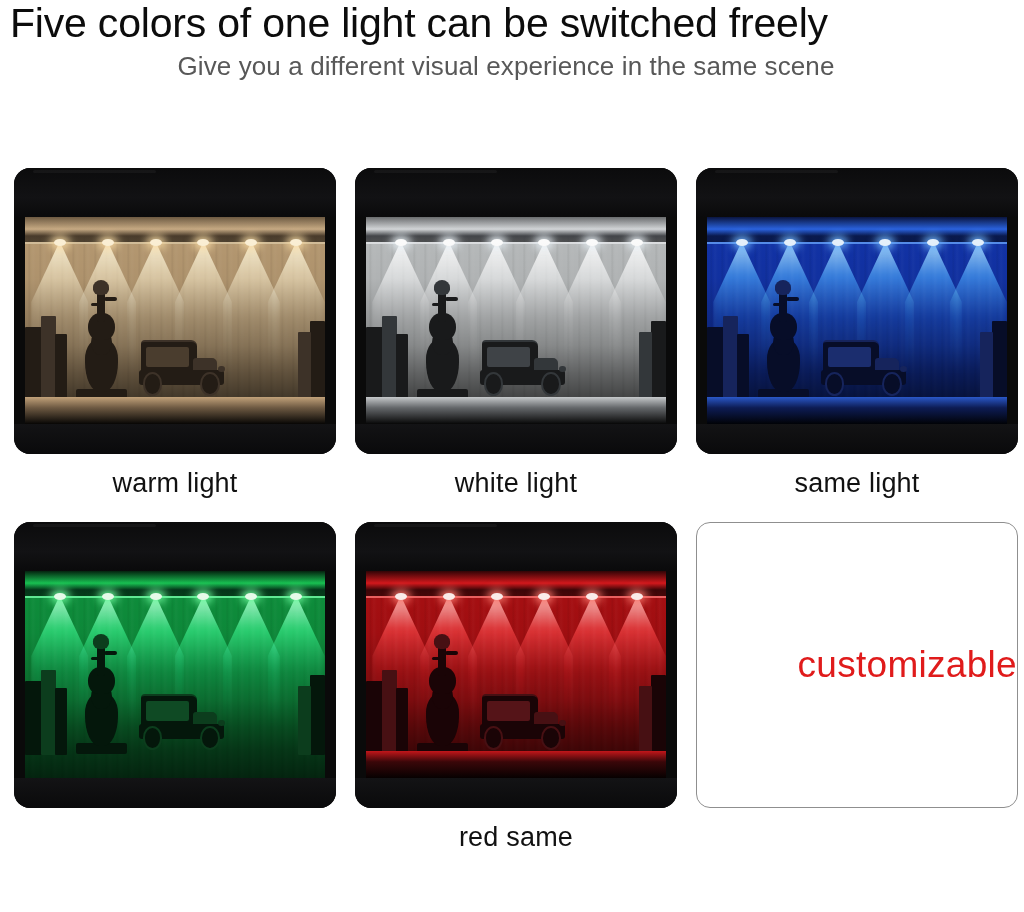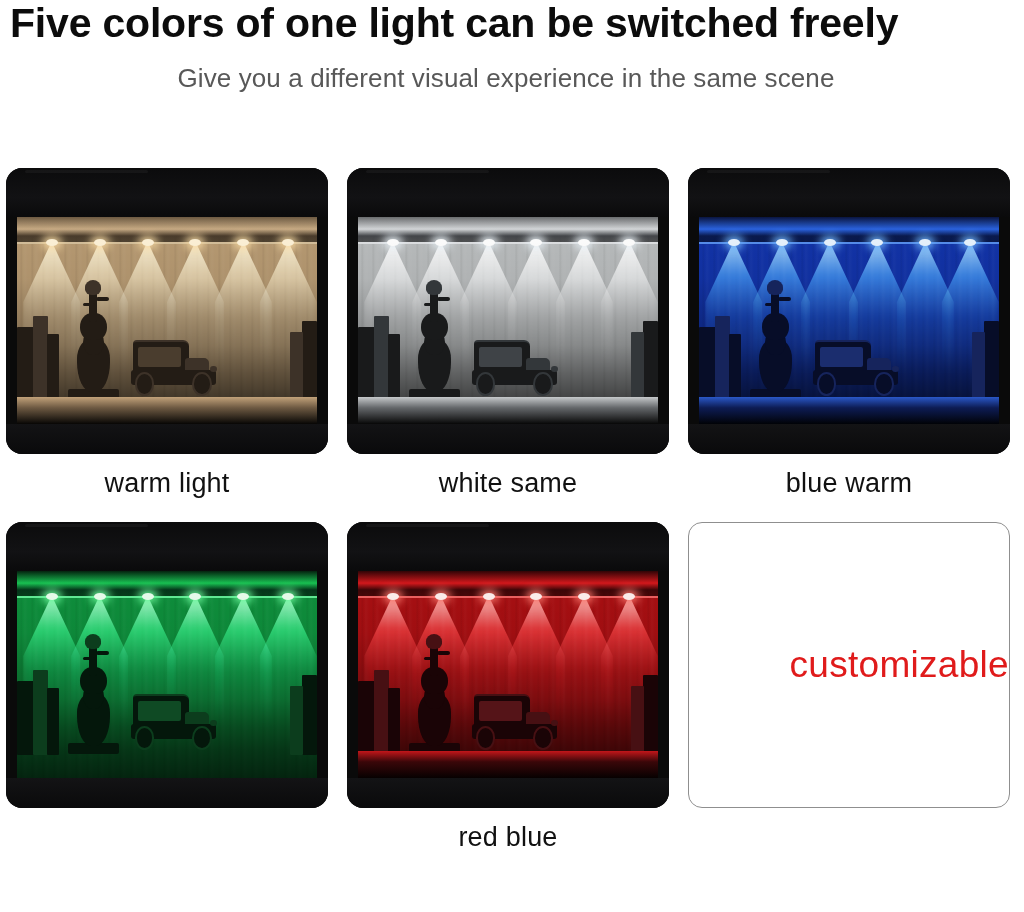--- a/index.html
+++ b/index.html
@@ -8,39 +8,39 @@
     background:#ffffff;
     font-family:"Liberation Sans","DejaVu Sans",sans-serif;
     overflow:hidden;
     -webkit-font-smoothing:antialiased;
   }
   .page{position:relative;width:1024px;height:912px;}
 
   
   .headline{
     position:absolute;left:10px;top:0px;width:1004px;
-    font-size:41px;line-height:46px;font-weight:700;color:#0c0c0c;
+    font-size:41px;line-height:46px;font-weight:400;color:#0c0c0c;
     letter-spacing:-0.2px;white-space:nowrap;
   }
   .subtitle{
     position:absolute;left:0px;top:50px;width:1012px;text-align:center;
     font-size:26px;line-height:32px;font-weight:400;color:#585858;
-    letter-spacing:0.1px;white-space:nowrap;margin-top:12px;
+    letter-spacing:0.1px;white-space:nowrap;
   }
 
   
   .grid{
     position:absolute;left:6px;top:168px;
     width:1010px;
     display:grid;
     grid-template-columns:322px 322px 322px;
     grid-template-rows:auto auto;
     column-gap:19px;row-gap:22px;
   }
-  .cell{width:322px;}
+  .cell{width:322px;margin-left:8px;}
 
   .card{
     position:relative;width:322px;height:286px;
     border-radius:16px;overflow:hidden;
     background:#0a0a0a;
   }
   .card.plain{
     background:#ffffff;
     border:1px solid #8f8f8f;
     box-sizing:border-box;
@@ -363,21 +363,21 @@
                 <div class="car-lamp"></div>
                 <div class="wheel front"></div>
                 <div class="wheel rear"></div>
               </div>
             </div>
             <div class="shelf"></div>
           </div>
           <div class="plinth"></div>
         </div>
       </div>
-      <div class="caption">white same</div>
+      <div class="caption">white light</div>
     </div>
 
     <div class="cell">
       <div class="card" style="--wall:#1233a8;--railTop:#0a1540;--railMid:#2a63e0;--railLow:#0a1a4e;--railLine:#5f9bff;
                   --beamHot:rgba(170,215,255,.95);--beamMid:rgba(60,140,255,.72);--beamSoft:rgba(24,80,230,.34);
                   --lampCore:#e8f4ff;--lampGlow:rgba(110,180,255,.9);
                   --shelfTop:#2a58c8;--shelfMid:#0d1c54;
                   --objDark:#070d28;--objMid:#16245c;--objGlass:#1b2d6e;">
         <div class="scene">
           <div class="ceiling">
@@ -426,21 +426,21 @@
                 <div class="car-lamp"></div>
                 <div class="wheel front"></div>
                 <div class="wheel rear"></div>
               </div>
             </div>
             <div class="shelf"></div>
           </div>
           <div class="plinth"></div>
         </div>
       </div>
-      <div class="caption">blue warm</div>
+      <div class="caption">same light</div>
     </div>
 
     <div class="cell">
       <div class="card" style="--wall:#0e8f3c;--railTop:#04230f;--railMid:#18c252;--railLow:#05361a;--railLine:#6dffa4;
                   --beamHot:rgba(185,255,205,.95);--beamMid:rgba(45,230,105,.72);--beamSoft:rgba(12,170,70,.34);
                   --lampCore:#eaffee;--lampGlow:rgba(110,255,160,.9);
                   --shelfTop:#18ab4c;--shelfMid:#05插3a19;
                   --objDark:#04170b;--objMid:#0c3d1d;--objGlass:#0f4a24;">
         <div class="scene">
           <div class="ceiling">
@@ -551,21 +551,21 @@
                 <div class="car-lamp"></div>
                 <div class="wheel front"></div>
                 <div class="wheel rear"></div>
               </div>
             </div>
             <div class="shelf"></div>
           </div>
           <div class="plinth"></div>
         </div>
       </div>
-      <div class="caption">red blue</div>
+      <div class="caption">red same</div>
     </div>
 
     <div class="cell">
       <div class="card plain">
         <div class="custom-text" style="color:#e01b1b">customizable</div>
       </div>
       <div class="caption empty"></div>
     </div>
 
   </div>

